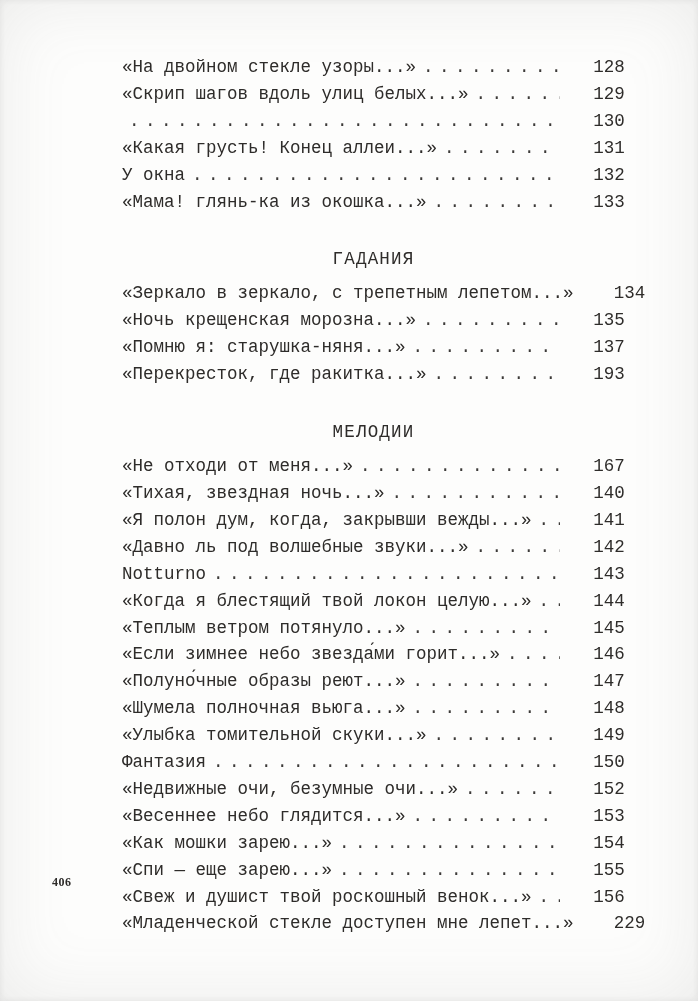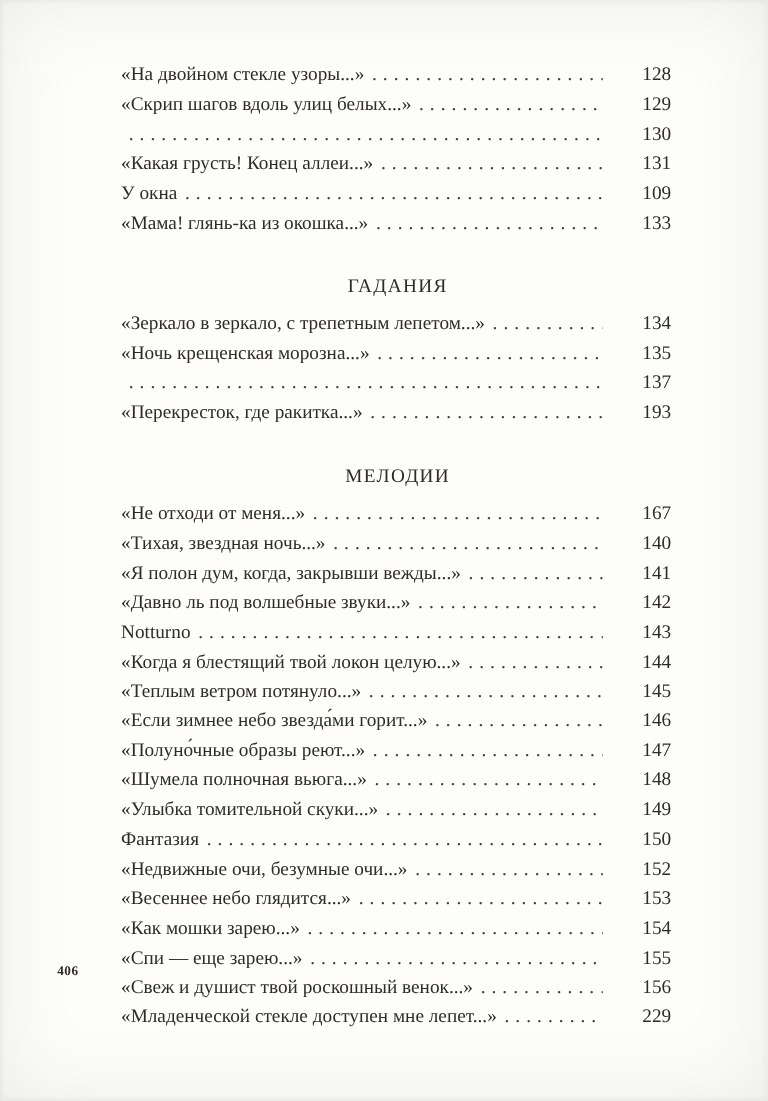--- a/index.html
+++ b/index.html
@@ -12,24 +12,25 @@
     width: 698px;
     height: 1001px;
     background: #fdfdfc;
     box-shadow: inset 0 0 70px rgba(110,110,110,0.12), inset 0 0 6px rgba(150,150,150,0.18);
     font-family: "Liberation Serif", serif;
     color: #2e2c2a;
     overflow: hidden;
   }
   .toc {
     position: absolute;
-    left: 110px;
+    left: 122px;
     top: 54px;
     width: 503px;
     font-size: 17.5px;
+    font-family: Liberation Mono, monospace;
   }
   .toc-row {
     display: flex;
     align-items: baseline;
     line-height: 26.9px;
     white-space: nowrap;
   }
   .toc-title {
     flex: 0 0 auto;
     white-space: nowrap;
@@ -84,39 +85,40 @@
         <span class="toc-page">130</span>
       </div>
       <div class="toc-row">
         <span class="toc-title">«Какая грусть! Конец аллеи...»</span>
         <span class="toc-leader">................................................................................................................................................................</span>
         <span class="toc-page">131</span>
       </div>
       <div class="toc-row">
         <span class="toc-title">У окна</span>
         <span class="toc-leader">................................................................................................................................................................</span>
-        <span class="toc-page">109</span>
+        <span class="toc-page">132</span>
       </div>
       <div class="toc-row">
         <span class="toc-title">«Мама! глянь-ка из окошка...»</span>
         <span class="toc-leader">................................................................................................................................................................</span>
         <span class="toc-page">133</span>
       </div>
       <div class="toc-heading">ГАДАНИЯ</div>
       <div class="toc-row">
         <span class="toc-title">«Зеркало в зеркало, с трепетным лепетом...»</span>
         <span class="toc-leader">................................................................................................................................................................</span>
         <span class="toc-page">134</span>
       </div>
       <div class="toc-row">
         <span class="toc-title">«Ночь крещенская морозна...»</span>
         <span class="toc-leader">................................................................................................................................................................</span>
         <span class="toc-page">135</span>
       </div>
       <div class="toc-row">
+        <span class="toc-title">«Помню я: старушка-няня...»</span>
         <span class="toc-leader">................................................................................................................................................................</span>
         <span class="toc-page">137</span>
       </div>
       <div class="toc-row">
         <span class="toc-title">«Перекресток, где ракитка...»</span>
         <span class="toc-leader">................................................................................................................................................................</span>
         <span class="toc-page">193</span>
       </div>
       <div class="toc-heading">МЕЛОДИИ</div>
       <div class="toc-row">

